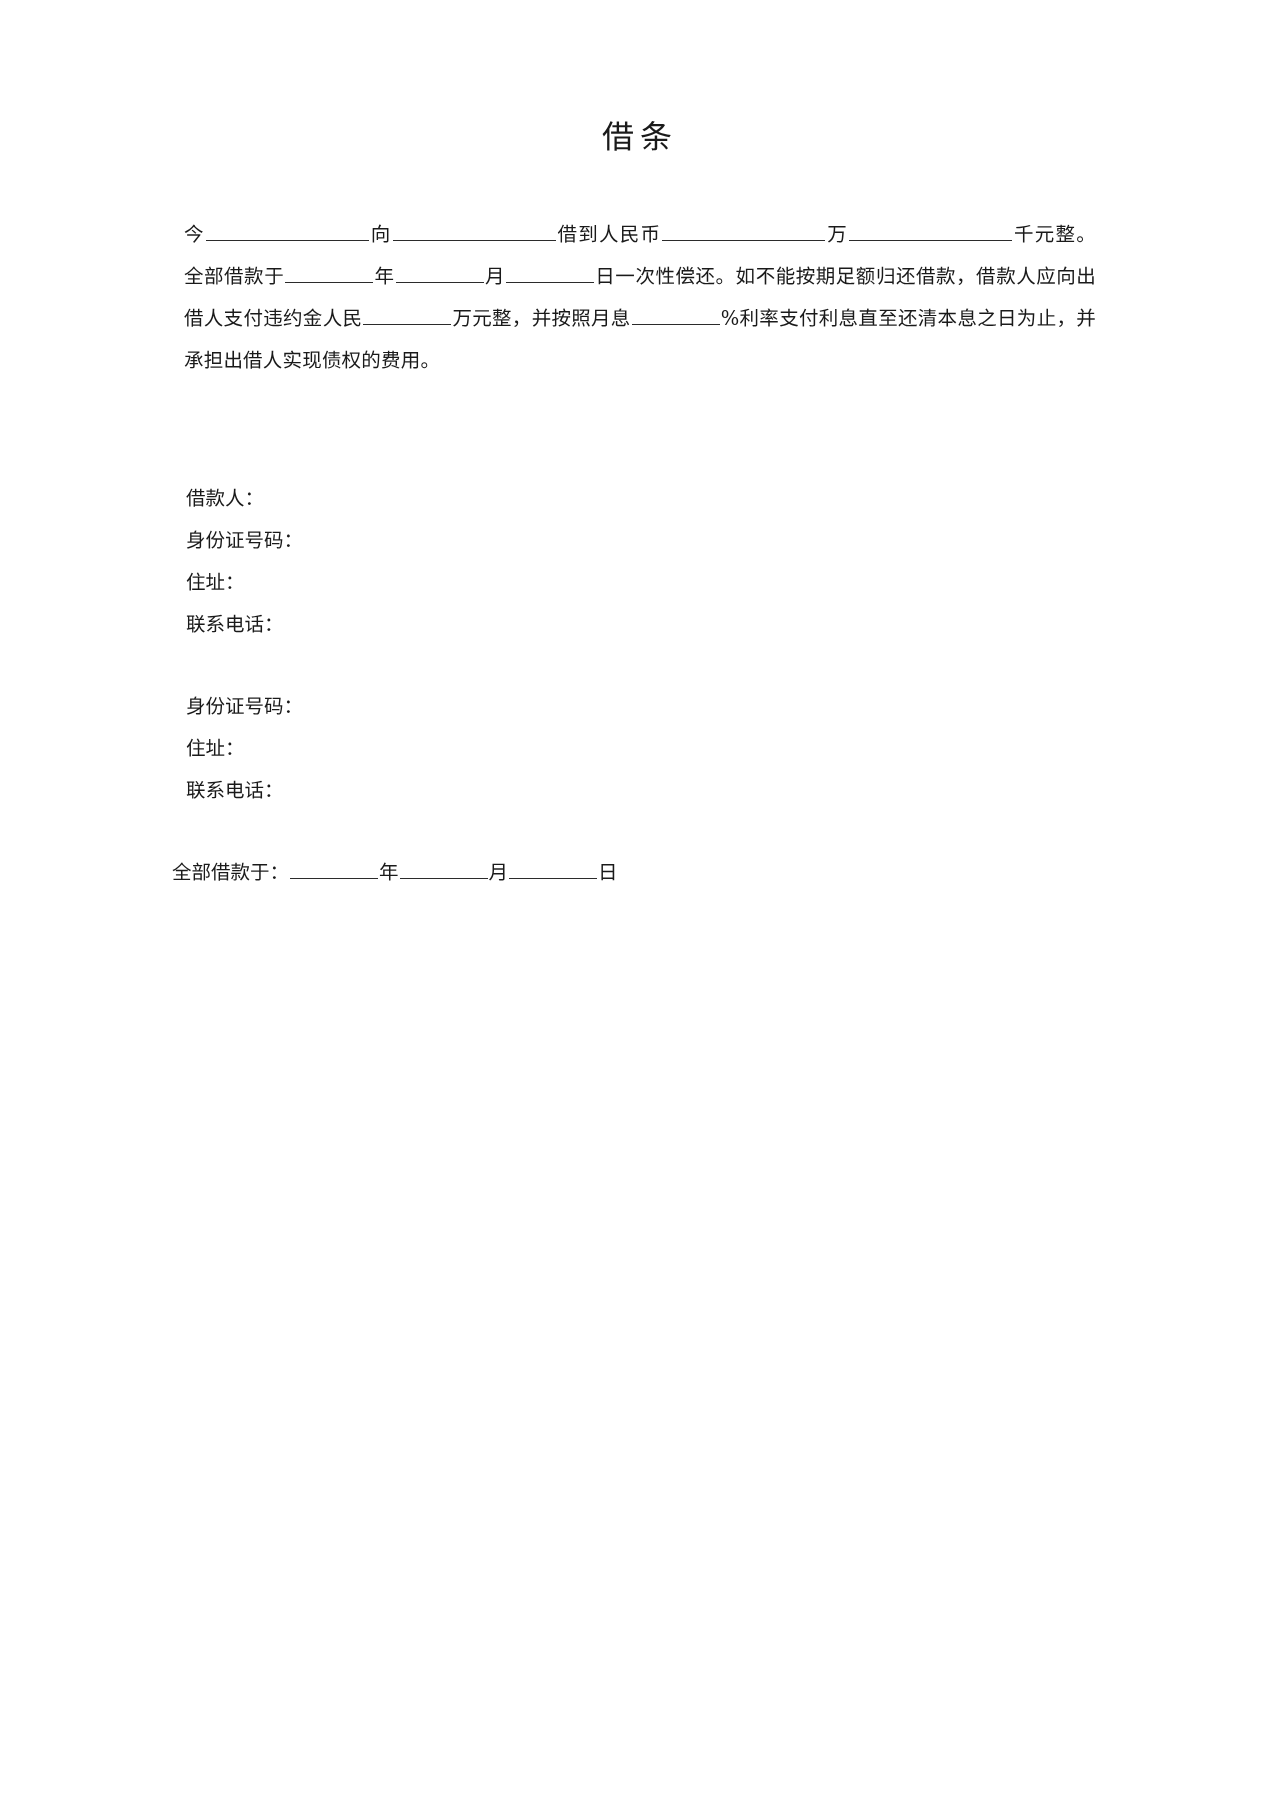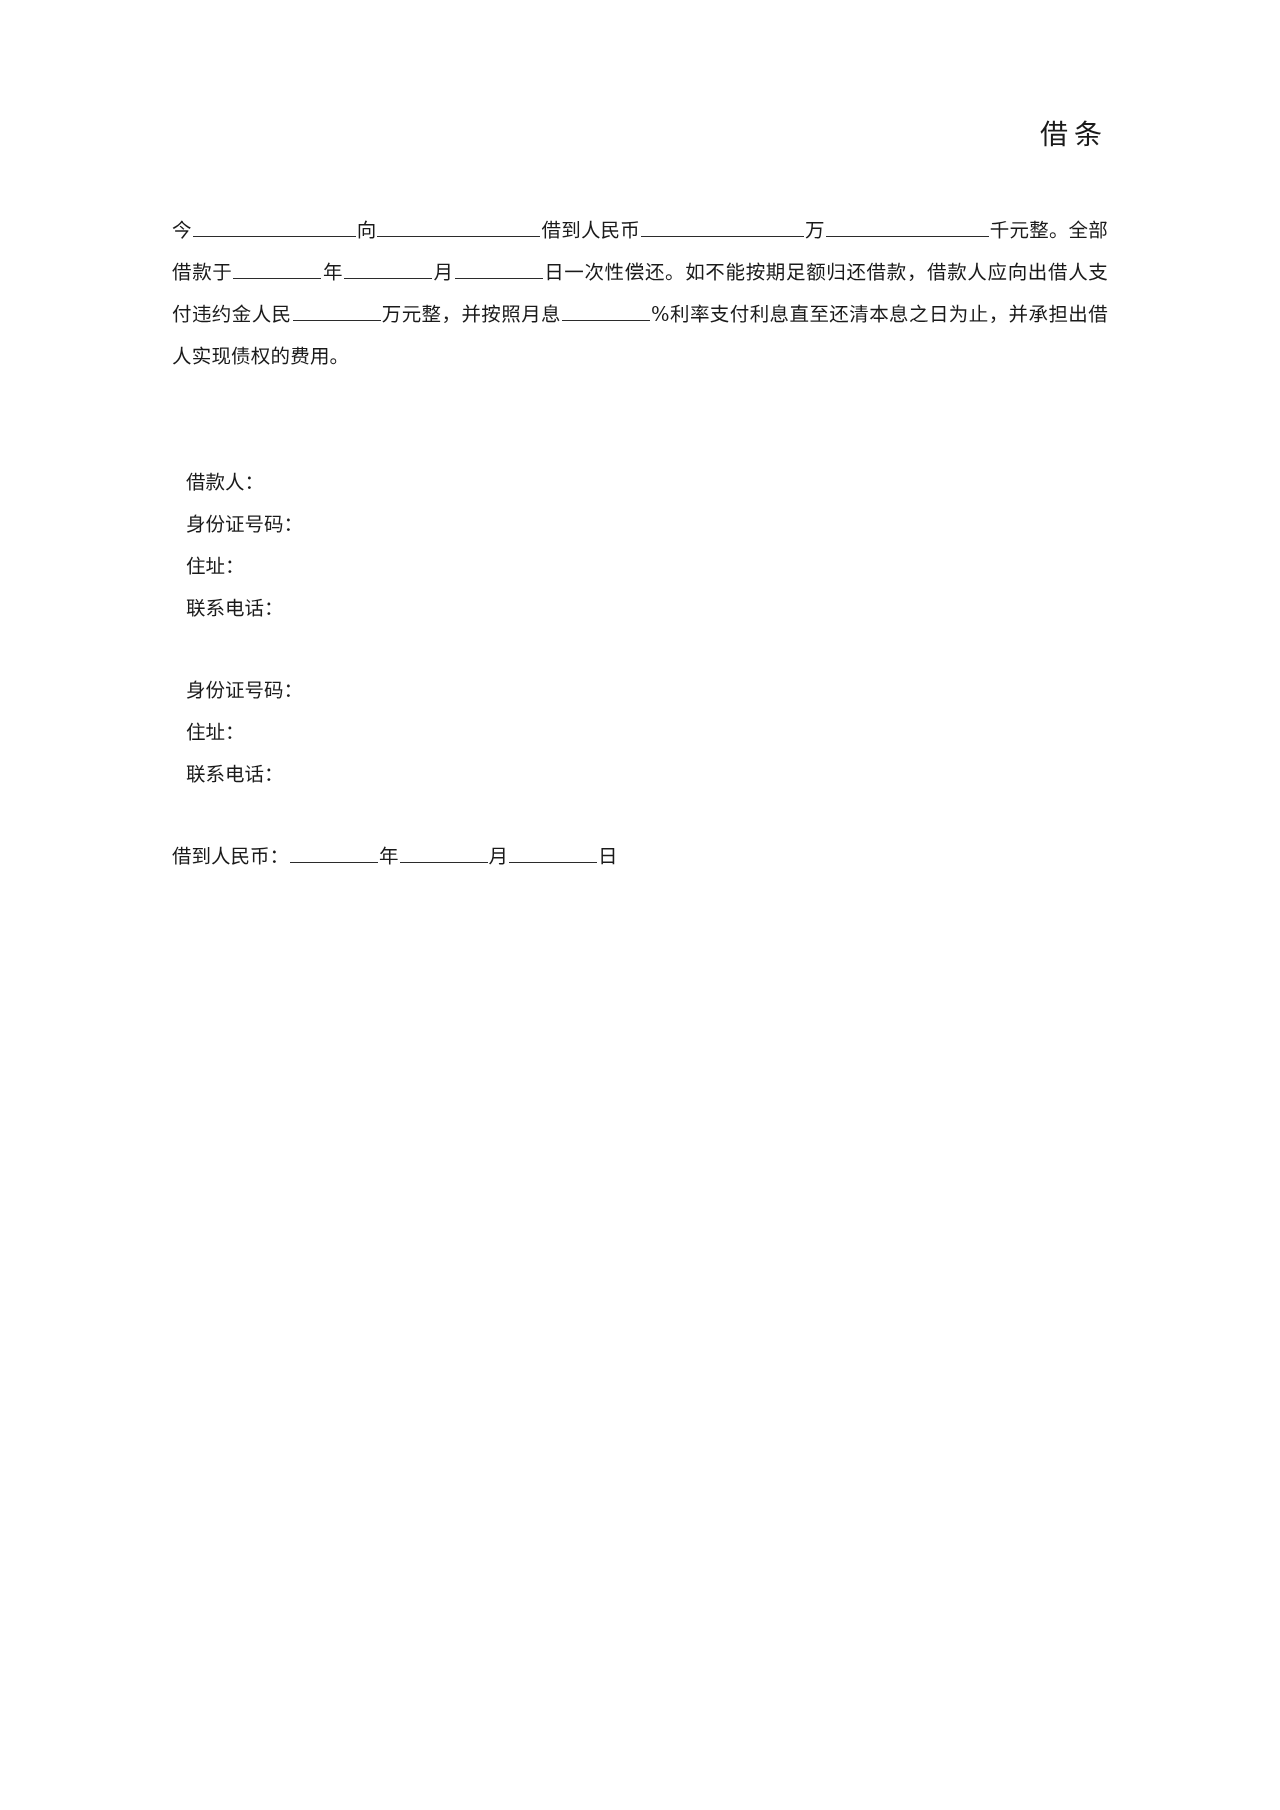--- a/index.html
+++ b/index.html
@@ -21,35 +21,35 @@
     position: absolute;
     left: 0; top: 0;
     width: 1280px;
     height: 1810px;
     background: #ffffff;
     box-sizing: border-box;
     padding: 118px 172px 0 172px;
   }
 
   .doc-title {
-    text-align: right;
-    font-size: 28px;
+    text-align: center;
+    font-size: 32px;
     font-weight: 400;
     letter-spacing: 6px;
     line-height: 1.2;
     margin: 0 0 58px 0;
     font-family: "DejaVu Serif", "Liberation Serif", serif;
   }
 
   .para {
     font-size: 19.5px;
     line-height: 42px;
     text-align: justify;
     text-justify: inter-ideograph;
-    margin: 0;
+    margin: 12px;
     letter-spacing: 0.2px;
   }
 
   .gap-lg { height: 44px; }
   .gap-md { height: 40px; }
 
   
   .blank {
     display: inline-block;
     border-bottom: 1px solid #2b2b2b;
@@ -100,15 +100,15 @@
   <div class="gap-md"></div>
 
   <div class="sig-block">
     <div class="sig-line">身份证号码：</div>
     <div class="sig-line">住址：</div>
     <div class="sig-line">联系电话：</div>
   </div>
 
   <div class="gap-md"></div>
 
-  <div class="date-line"><span>借到人民币：</span><span class="blank w-md"></span><span>年</span><span class="blank w-md"></span><span>月</span><span class="blank w-md"></span><span>日</span></div>
+  <div class="date-line"><span>全部借款于：</span><span class="blank w-md"></span><span>年</span><span class="blank w-md"></span><span>月</span><span class="blank w-md"></span><span>日</span></div>
 
 </div>
 
 </body></html>

